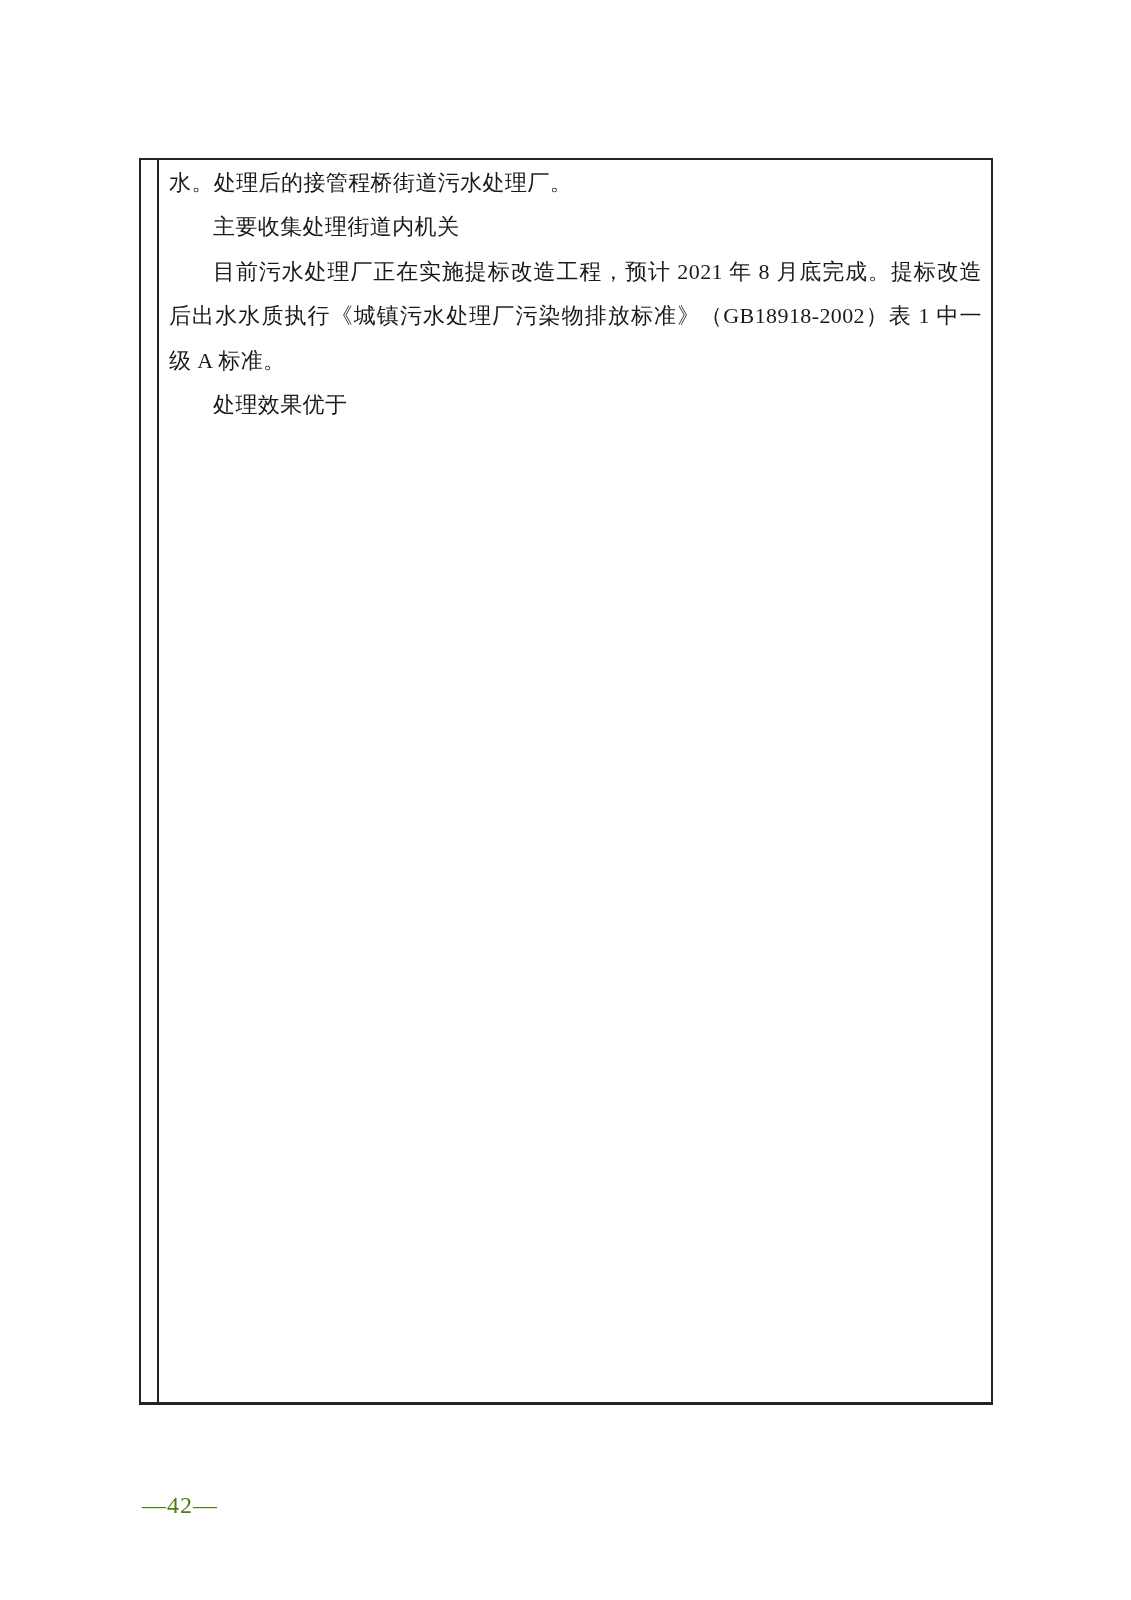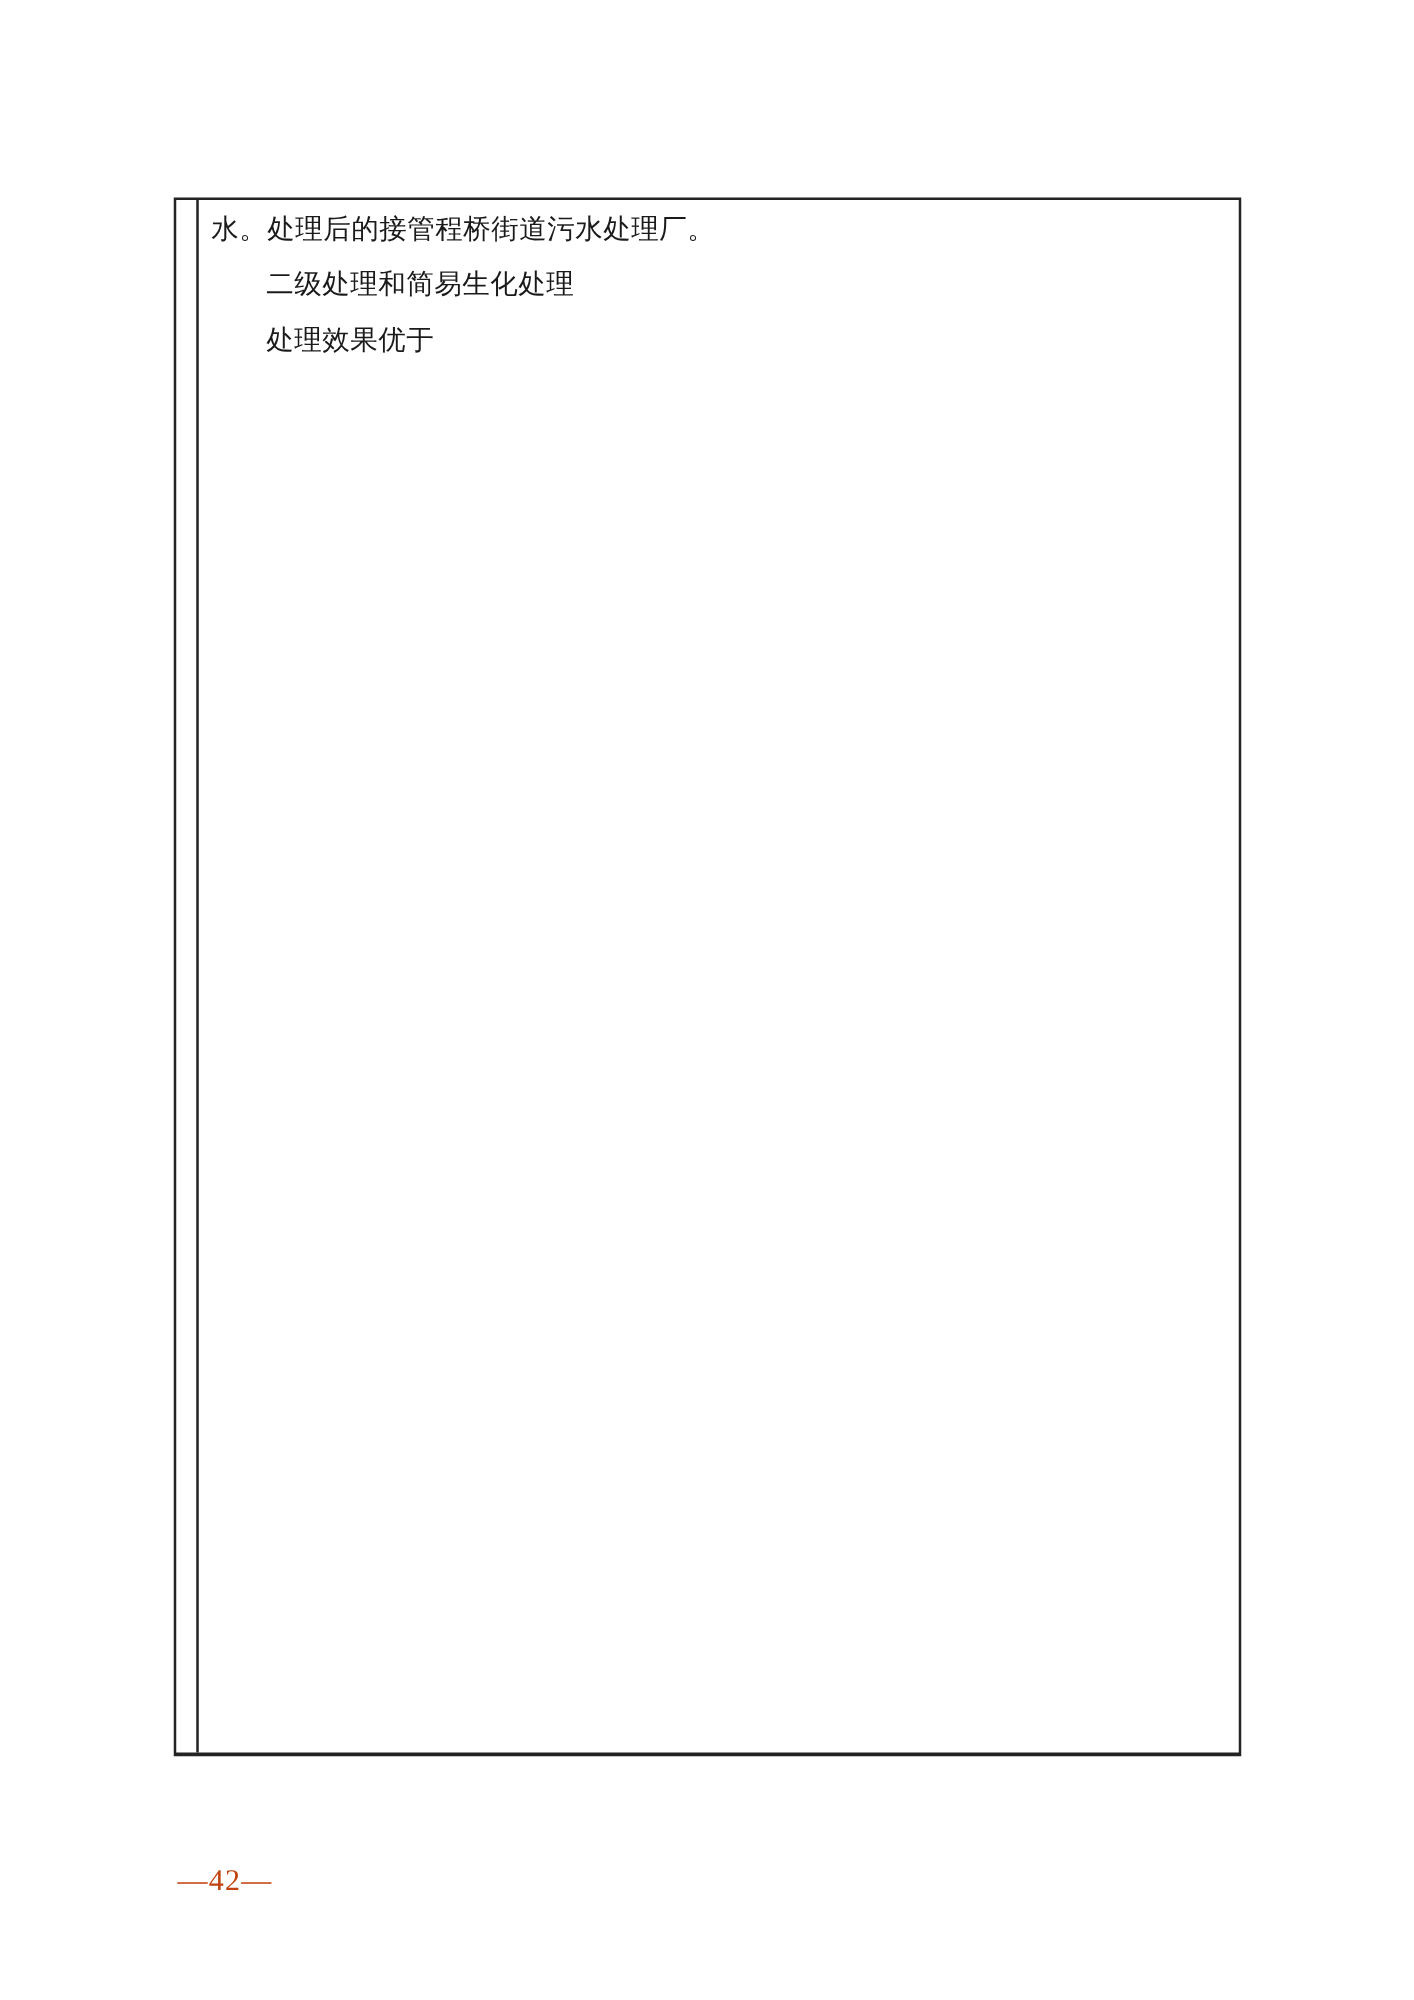--- a/index.html
+++ b/index.html
@@ -54,29 +54,30 @@
   }
   .para.heading {
     font-weight: bold;
   }
   .page-footer {
     position: absolute;
     left: 142px;
     top: 1492px;
     font-size: 24px;
     letter-spacing: 1px;
-    color: #c2410c;
+    color: #4d7c0f;
   }
 </style>
 </head>
 <body>
 
 <div class="page">
   <div class="doc-table">
     <div class="stub-col"></div>
     <div class="content-cell">
       <p class="para noindent">水。处理后的接管程桥街道污水处理厂。</p>
-      <p class="para">二级处理和简易生化处理</p>
+      <p class="para">主要收集处理街道内机关</p>
+      <p class="para">目前污水处理厂正在实施提标改造工程，预计 2021 年 8 月底完成。提标改造后出水水质执行《城镇污水处理厂污染物排放标准》（GB18918-2002）表 1 中一级 A 标准。</p>
       <p class="para">处理效果优于</p>
     </div>
   </div>
   <div class="page-footer">—42—</div>
 </div>
 
 </body></html>

